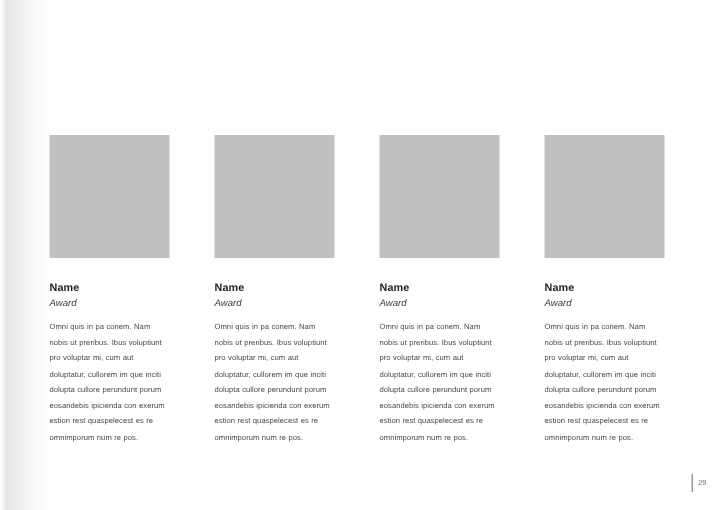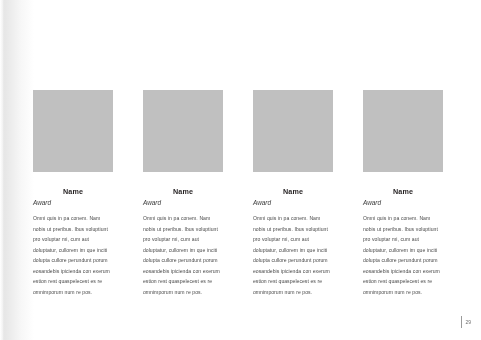--- a/index.html
+++ b/index.html
@@ -67,21 +67,20 @@
     background: #c0c0c0;
   }
 
   .entry-name {
     margin-top: 16px;
     font-size: 7.2px;
     font-weight: bold;
     color: #231f20;
     letter-spacing: 0.1px;
     line-height: 1.1;
-    text-align: center;
   }
 
   .entry-award {
     margin-top: 3.5px;
     font-size: 6.4px;
     font-style: italic;
     color: #3a3a3a;
     line-height: 1.1;
   }
 

